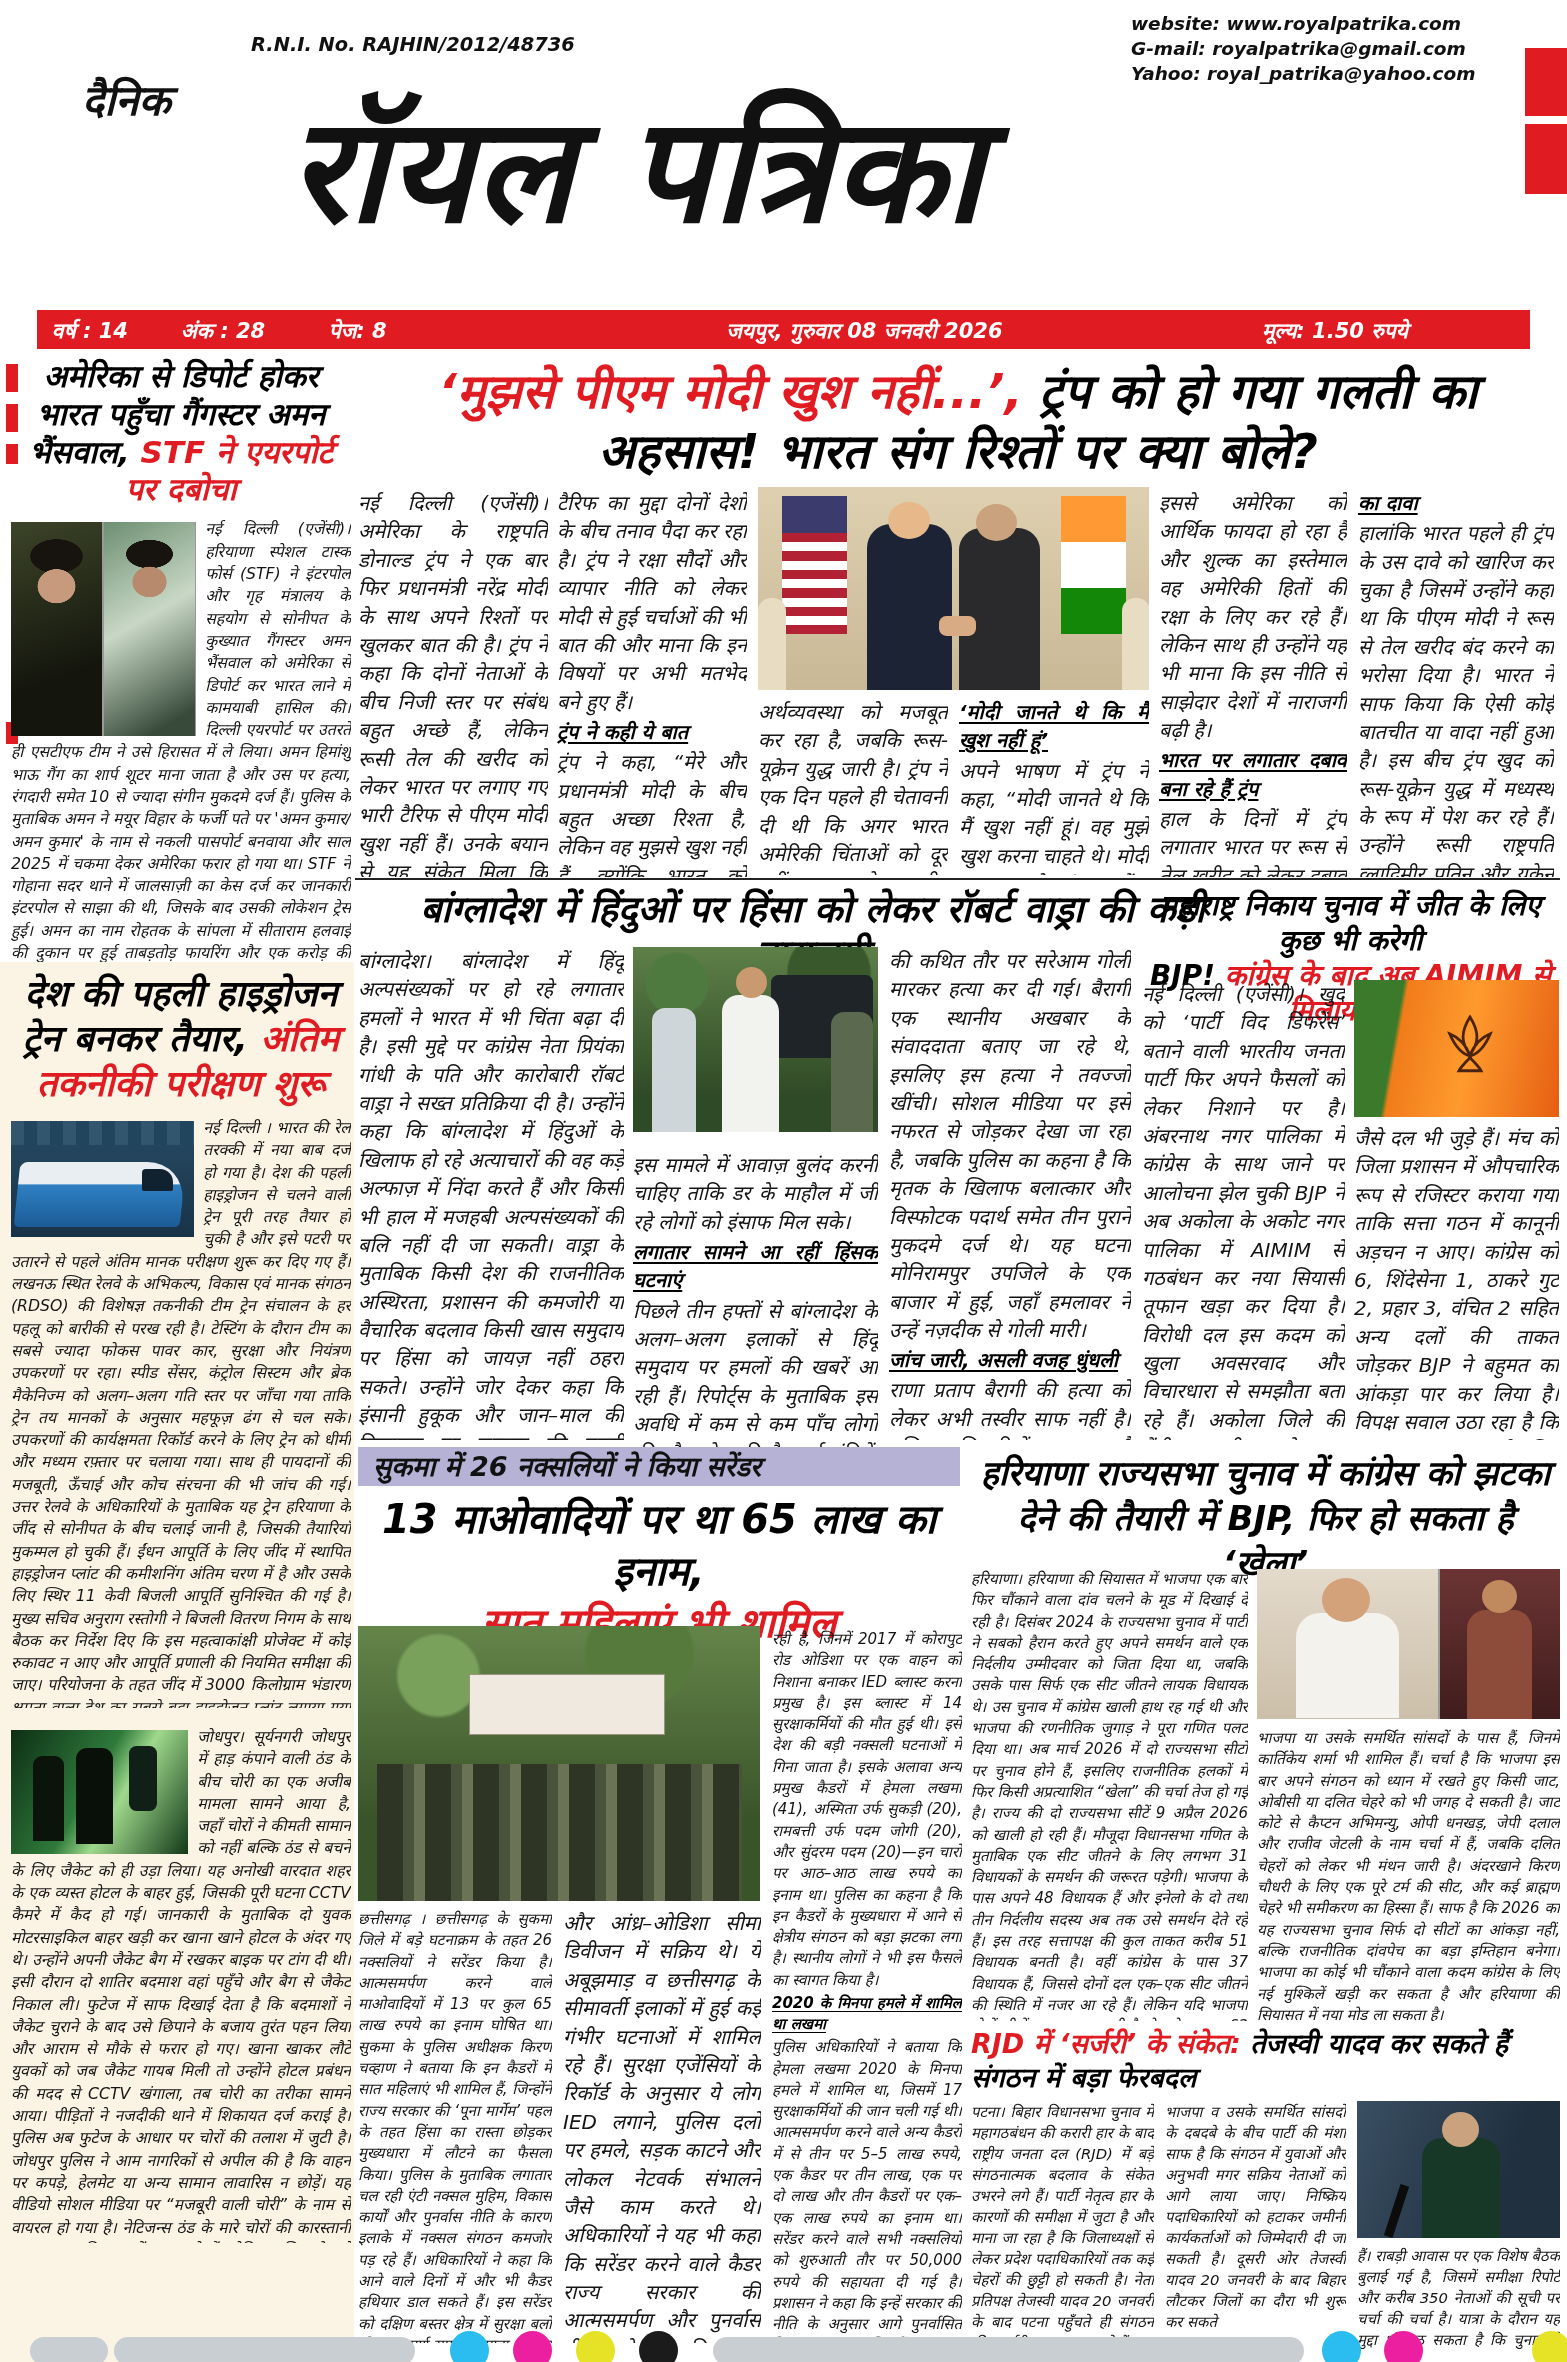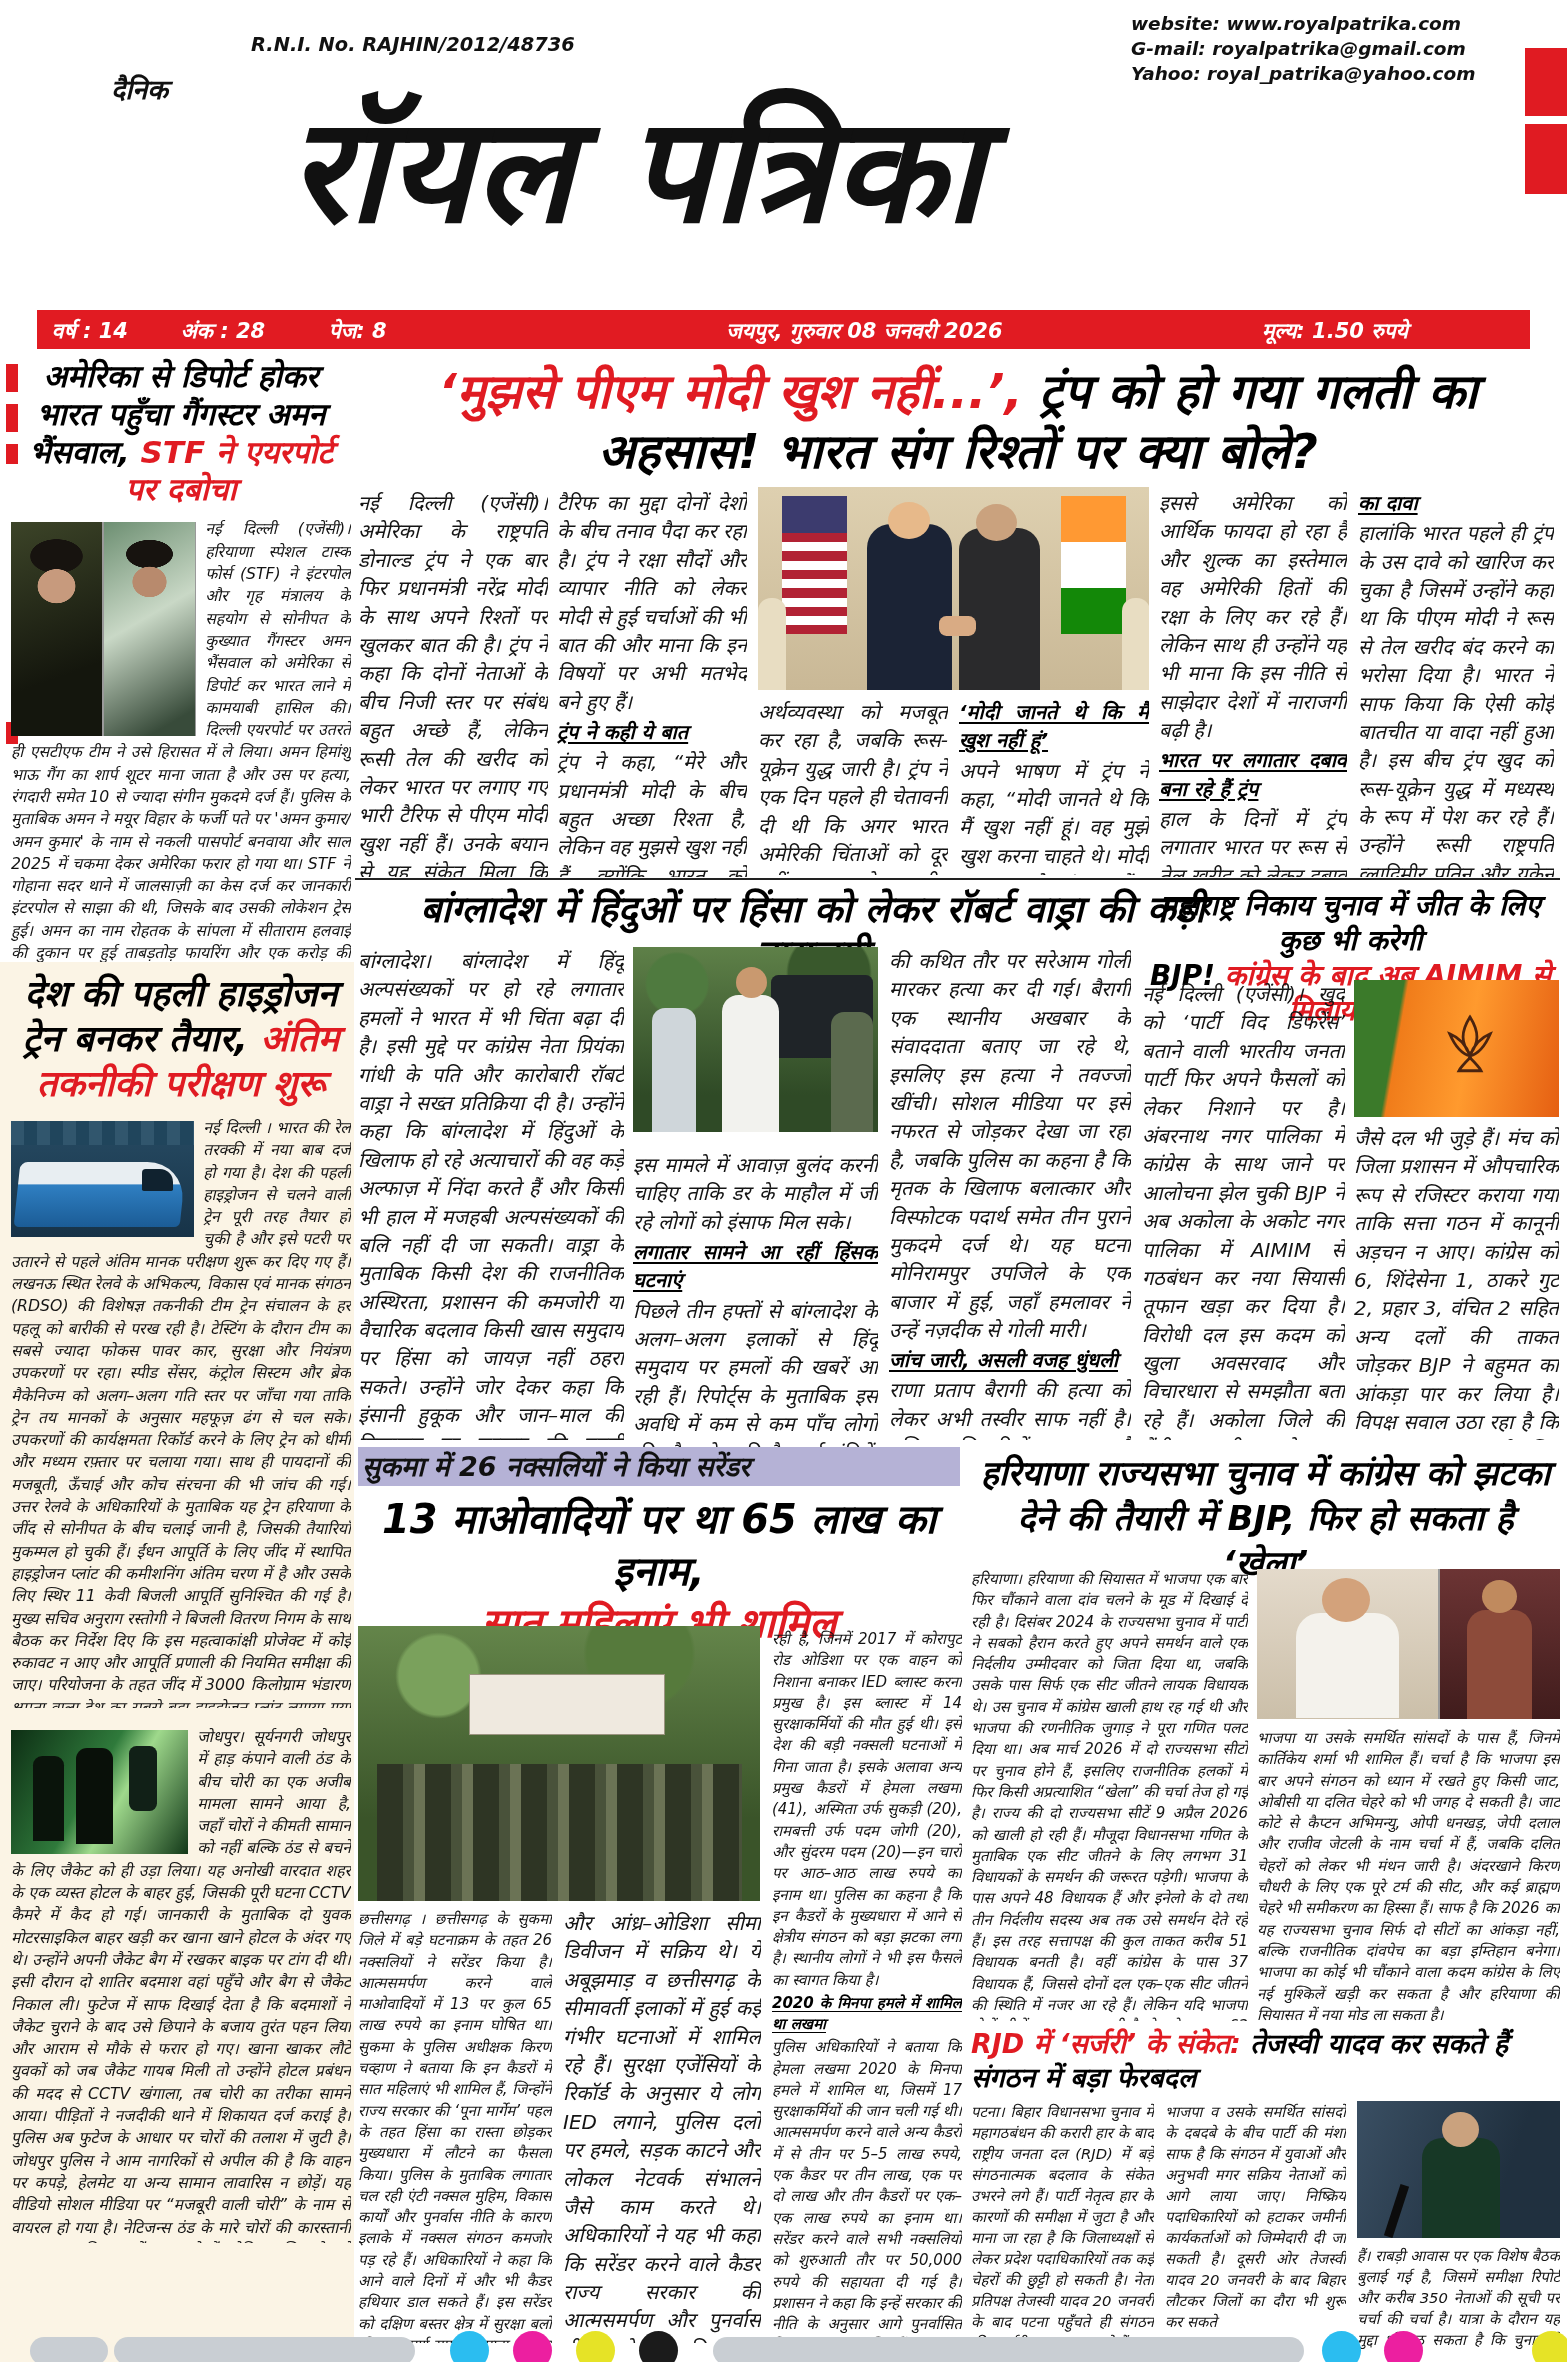--- a/index.html
+++ b/index.html
@@ -24,21 +24,21 @@
 <body>
 
 <div class="page">
 
   <div class="abs b" style="left:251px;top:33px;font-size:19.4px">R.N.I. No. RAJHIN/2012/48736</div>
   <div class="abs b" style="left:1131px;top:11px;font-size:18.5px;line-height:25px">
     <div>website: www.royalpatrika.com</div>
     <div>G-mail: royalpatrika@gmail.com</div>
     <div>Yahoo: royal_patrika@yahoo.com</div>
   </div>
-  <div class="abs b" style="left:111px;top:70px;font-size:27px">दैनिक</div>
+  <div class="abs b" style="left:82px;top:70px;font-size:42px">दैनिक</div>
   <div class="abs b" style="left:55px;top:79px;width:1163px;font-size:146px;line-height:1.25;text-align:center;letter-spacing:1.8px">रॉयल पत्रिका</div>
   <div class="abs" style="left:1525px;top:48px;width:42px;height:68px;background:#e01b22"></div>
   <div class="abs" style="left:1525px;top:124px;width:42px;height:70px;background:#e01b22"></div>
 
   <div class="ltick" style="top:364px;height:28px"></div>
   <div class="ltick" style="top:404px;height:28px"></div>
   <div class="ltick" style="top:444px;height:20px"></div>
   <div class="ltick" style="top:722px;height:22px"></div>
   <div class="ltick" style="top:1826px;height:102px"></div>
 
@@ -179,21 +179,21 @@
   <div class="abs photo" style="left:1354px;top:980px;width:205px;height:137px">
     <div style="left:0;top:0;width:100%;height:100%;background:linear-gradient(100deg,#3b7a2a 0 22%,#f07c1a 24%,#ff9a2e 55%,#e55f12 100%)"></div>
     <svg style="position:absolute;left:79px;top:26px" width="74" height="74" viewBox="0 0 80 80">
       <path d="M40 12 C30 28 30 40 40 52 C50 40 50 28 40 12 Z M18 30 C24 44 32 52 40 54 C36 42 28 34 18 30 Z M62 30 C52 34 44 42 40 54 C48 52 56 44 62 30 Z M40 56 C34 62 30 66 28 70 L52 70 C50 66 46 62 40 56 Z" fill="none" stroke="#4a2410" stroke-width="3"></path>
     </svg>
   </div>
   <div class="abs j" style="left:1354px;top:1124px;width:205px;height:316px">
     <p>जैसे दल भी जुड़े हैं। मंच को जिला प्रशासन में औपचारिक रूप से रजिस्टर कराया गया ताकि सत्ता गठन में कानूनी अड़चन न आए। कांग्रेस को 6, शिंदेसेना 1, ठाकरे गुट 2, प्रहार 3, वंचित 2 सहित अन्य दलों की ताकत जोड़कर BJP ने बहुमत का आंकड़ा पार कर लिया है। विपक्ष सवाल उठा रहा है कि क्या भाजपा सत्ता के लिए अपने पुराने उसूल भूल रही है। भाजपा नेता इसे विकास आधारित गठबंधन बता रहे हैं और तर्क दे रहे हैं कि स्थानीय निकायों में ऐसे समीकरण सामान्य हैं, पर जानकार मानते हैं कि AIMIM से हाथ मिलाना BJP के लिए नैतिक चुनौती है। विरोधी दल इसे आने वाले स्थानीय चुनावों का ट्रेलर बता रहे हैं। जनता के बीच यह कदम क्या असर छोड़ेगा, यह आने वाले चुनाव परिणाम बताएंगे।</p>
   </div>
 
-  <div class="abs b" style="left:358px;top:1447px;width:602px;height:39px;background:#b5b2d6;font-size:27px;line-height:39px;padding-left:4px;box-sizing:border-box">सुकमा में 26 नक्सलियों ने किया सरेंडर</div>
+  <div class="abs b" style="left:358px;top:1447px;width:602px;height:39px;background:#b5b2d6;font-size:27px;line-height:39px;padding-left:15px;box-sizing:border-box">सुकमा में 26 नक्सलियों ने किया सरेंडर</div>
   <div class="abs hc" style="left:358px;top:1493px;width:602px;font-size:40px;line-height:1.3">
     <div>13 माओवादियों पर था 65 लाख का इनाम,</div>
     <div class="red">सात महिलाएं भी शामिल</div>
   </div>
   <div class="abs photo" style="left:358px;top:1626px;width:402px;height:275px">
     <div style="left:0;top:0;width:100%;height:100%;background:radial-gradient(circle at 20% 18%,#7aa15c 10%,rgba(0,0,0,0) 11%),radial-gradient(circle at 70% 10%,#567a3c 14%,rgba(0,0,0,0) 15%),linear-gradient(#64854a,#3a5429 70%)"></div>
     <div style="left:111px;top:48px;width:194px;height:59px;background:#efe9df;border:0.9px solid #9a937f"></div>
     <div style="left:18.5px;top:138px;width:365px;height:137px;background:repeating-linear-gradient(90deg,#2e3524 0 26px,#49523a 26px 37px,#6b7355 37px 48px)"></div>
   </div>
   <div class="abs j" style="left:358px;top:1909px;width:194px;height:434px;font-size:15px">

